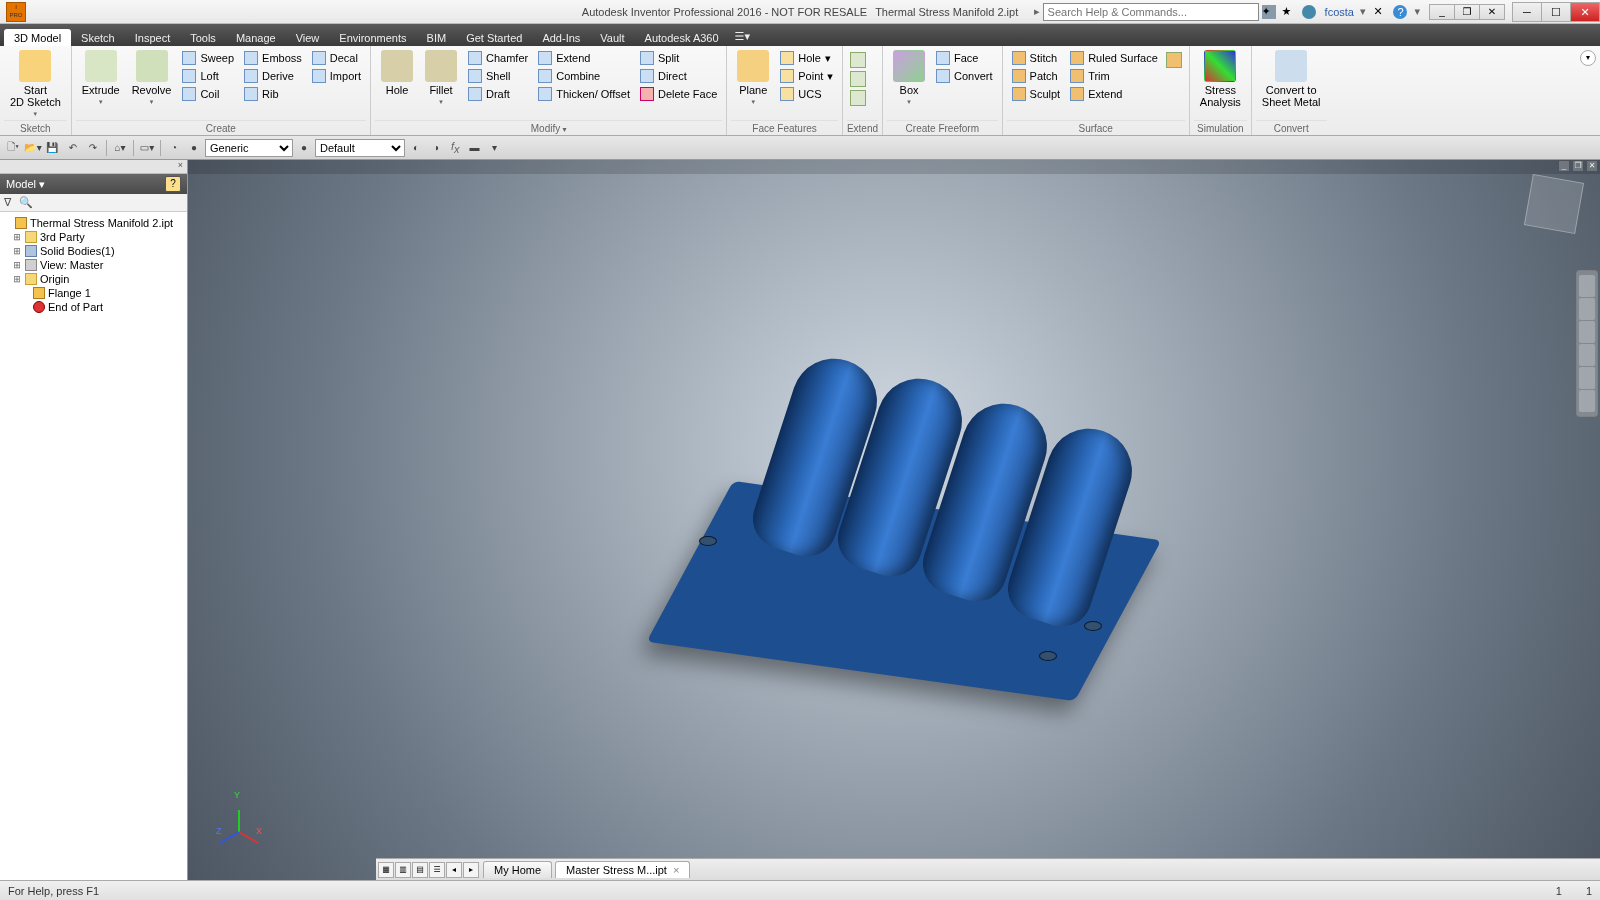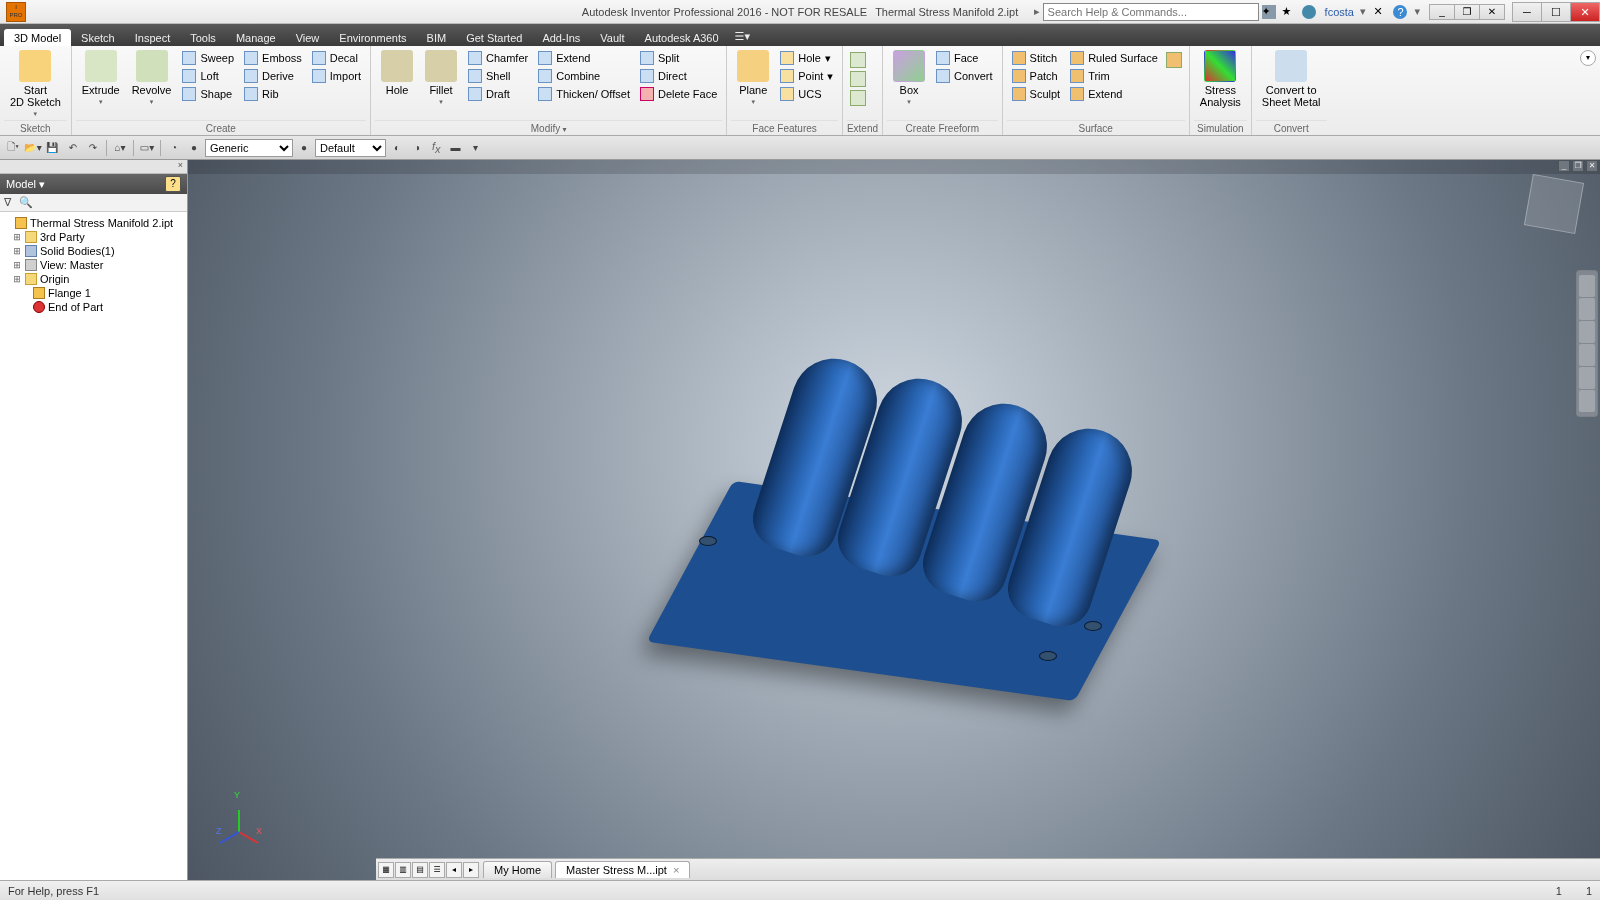--- a/index.html
+++ b/index.html
@@ -155,21 +155,21 @@
         <div class="smbtn">
             <span class="si"></span>
             <span>Sweep</span>
           </div>
         <div class="smbtn">
             <span class="si"></span>
             <span>Loft</span>
           </div>
         <div class="smbtn">
             <span class="si"></span>
-            <span>Shape</span>
+            <span>Coil</span>
           </div>
       </div>
       <div class="col">
         <div class="smbtn">
             <span class="si"></span>
             <span>Emboss</span>
           </div>
         <div class="smbtn">
             <span class="si"></span>
             <span>Derive</span>
@@ -360,21 +360,21 @@
   <div class="qb">↷</div>
   <div class="sep"></div>
   <div class="qb">⌂▾</div>
   <div class="sep"></div>
   <div class="qb">▭▾</div>
   <div class="sep"></div>
   <div class="qb">◔</div>
   <div class="qb">●</div>
   <select style="width:88px"><option>Generic</option></select>
   <div class="qb">●</div>
-  <select style="width:71px"><option>Default</option></select>
+  <select style="width:90px"><option>Default</option></select>
   <div class="qb">◐</div>
   <div class="qb">◑</div>
   <div class="fx">f<sub>x</sub></div>
   <div class="qb">▬</div>
   <div class="qb">▾</div>
 </div>
 
 <div class="workspace">
   <div class="browser">
     <div class="browser-x">×</div>

